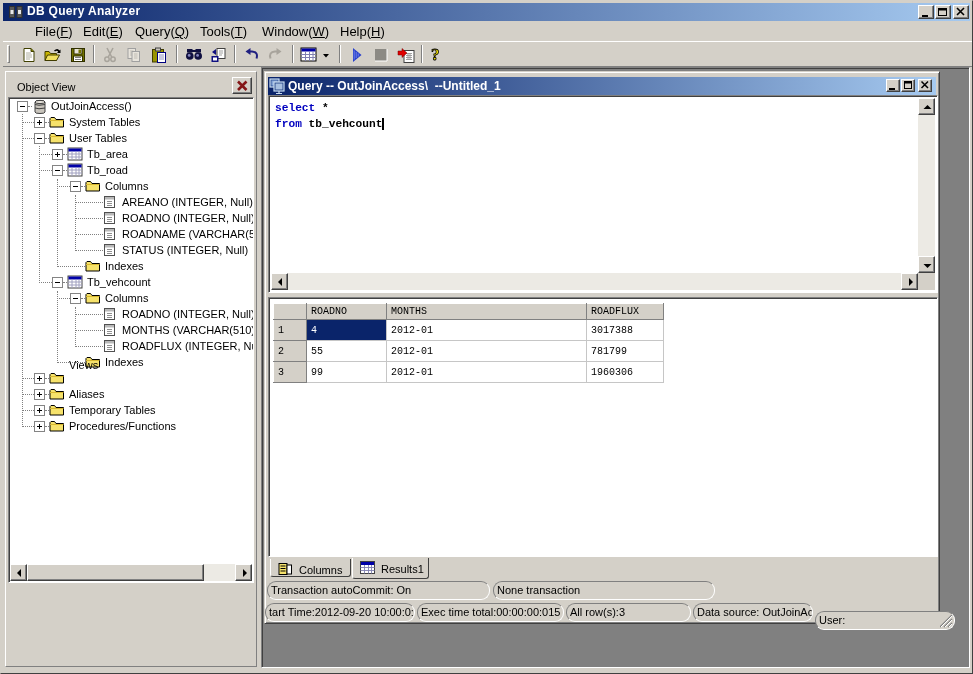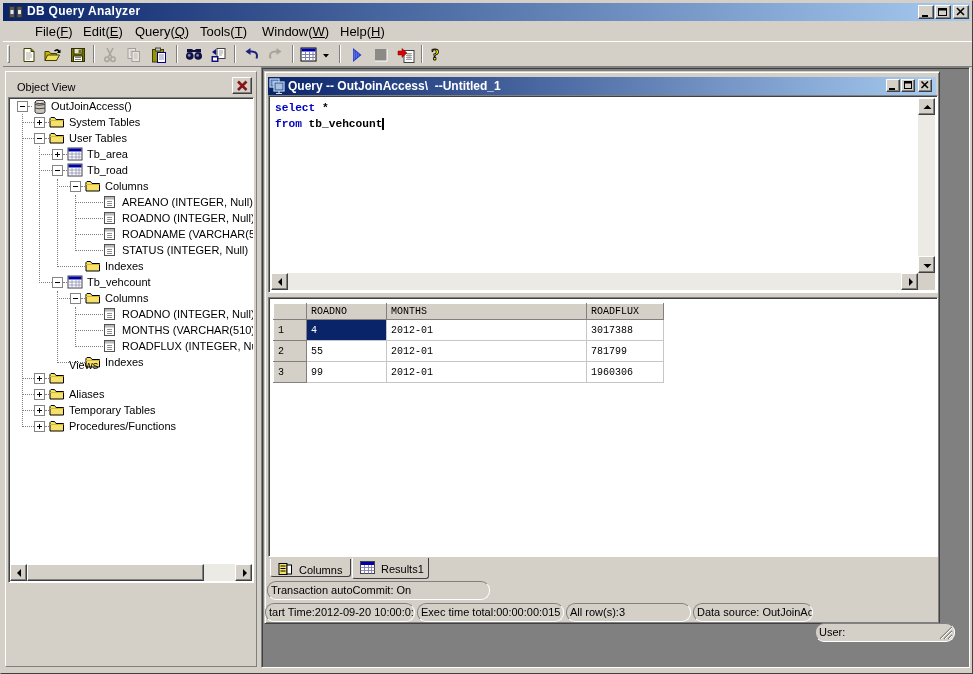--- a/index.html
+++ b/index.html
@@ -632,22 +632,23 @@
     </div>
     <div class="tab" style="left:87px;top:486px;width:77px;height:21px;background:#D4D0C8;z-index:2">
       <svg class="ticn" width="15" height="13" viewBox="0 0 15 13">
       <rect x="0.5" y="0.5" width="14" height="12" fill="#fff" stroke="#404040"></rect>
       <rect x="1" y="1" width="13" height="3" fill="#0000A8"></rect>
       <path d="M0.5 6.5 L14.5 6.5 M0.5 9.5 L14.5 9.5 M4.5 4 L4.5 12.5 M8.5 4 L8.5 12.5 M11.5 4 L11.5 12.5" stroke="#8080B0" stroke-width="0.9"></path>
       </svg>
       <span class="ttl">Results1</span>
     </div>
     <div class="scell" style="left:2px;top:509px;width:223px">Transaction autoCommit: On</div>
+    <div class="scell" style="left:228px;top:509px;width:222px">None transaction</div>
     <div class="scell" style="left:0px;top:531px;width:150px">tart Time:2012-09-20 10:00:0:</div>
     <div class="scell" style="left:152px;top:531px;width:147px">Exec time total:00:00:00:015</div>
     <div class="scell" style="left:301px;top:531px;width:125px">All row(s):3</div>
     <div class="scell" style="left:428px;top:531px;width:120px">Data source: OutJoinAcce</div>
-    <div class="scell" style="left:550px;top:551px;width:140px">User:<svg style="position:absolute;right:1px;bottom:1px" width="13" height="13">
+    <div class="scell" style="left:550px;top:539px;width:140px">User:<svg style="position:absolute;right:1px;bottom:1px" width="13" height="13">
           <path d="M12 0 L0 12 M12 4 L4 12 M12 8 L8 12" stroke="#808080" stroke-width="1.3"></path>
           <path d="M12 1 L1 12 M12 5 L5 12 M12 9 L9 12" stroke="#FFFFFF" stroke-width="1"></path>
         </svg></div>
   </div>
 </div>
 
 </body></html>

